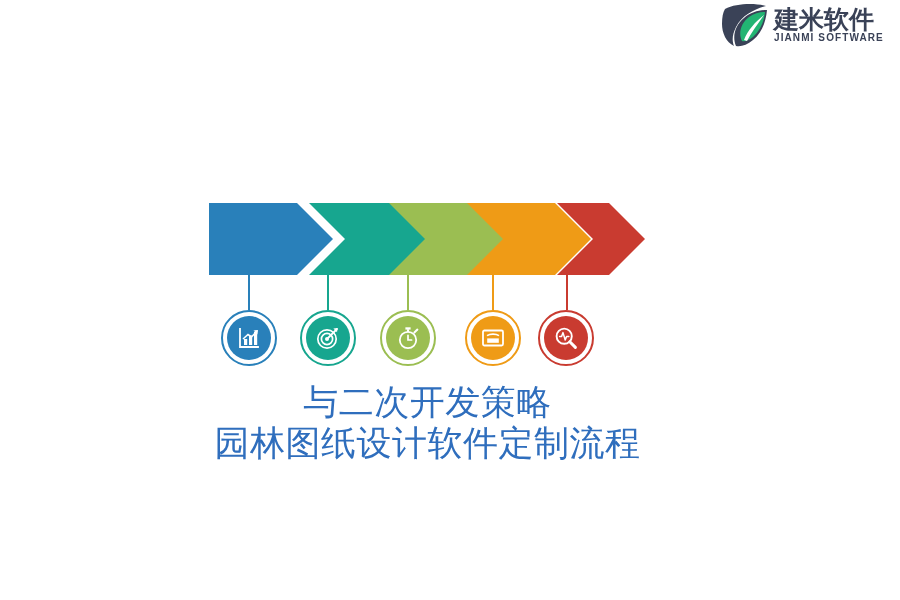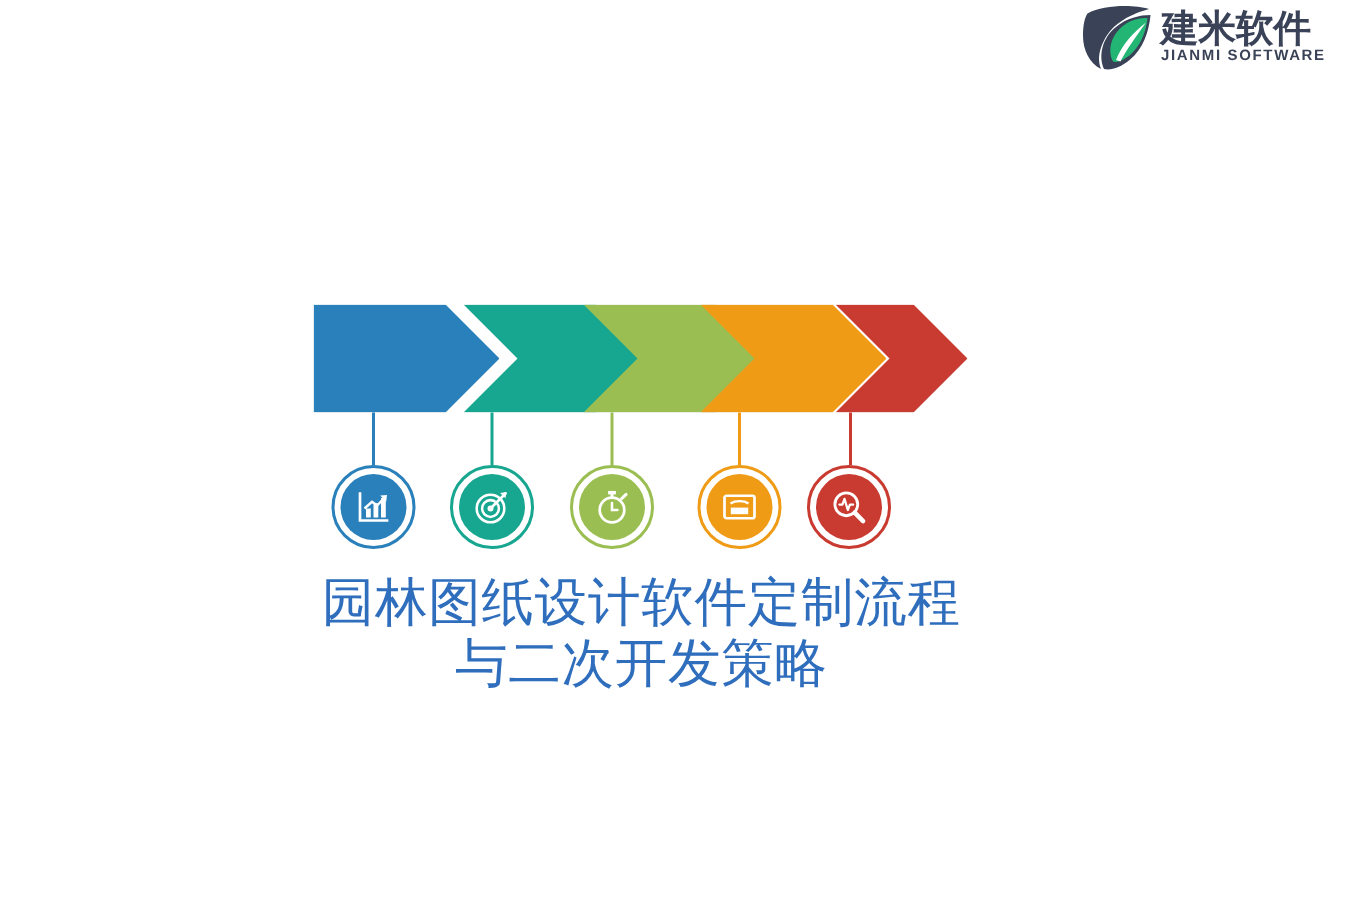--- a/index.html
+++ b/index.html
@@ -229,15 +229,15 @@
       <svg width="24" height="24" viewBox="0 0 24 24">
         <circle cx="10.2" cy="10.2" r="7.6" stroke="#ffffff" stroke-width="1.9" fill="none"></circle>
         <path d="M5.6 10.4 H7.6 L9 6.6 L11.2 14 L12.6 10.4 H14.8" stroke="#ffffff" stroke-width="1.5" fill="none" stroke-linejoin="round" stroke-linecap="round"></path>
         <path d="M15.8 15.8 L21.4 21.4" stroke="#ffffff" stroke-width="3" stroke-linecap="round"></path>
       </svg>
     </span>
   </div>
 </div>
 
 <div class="headline">
+  <span class="ln">与二次开发策略</span>
   <span class="ln">园林图纸设计软件定制流程</span>
-  <span class="ln">与二次开发策略</span>
 </div>
 
 </body></html>

